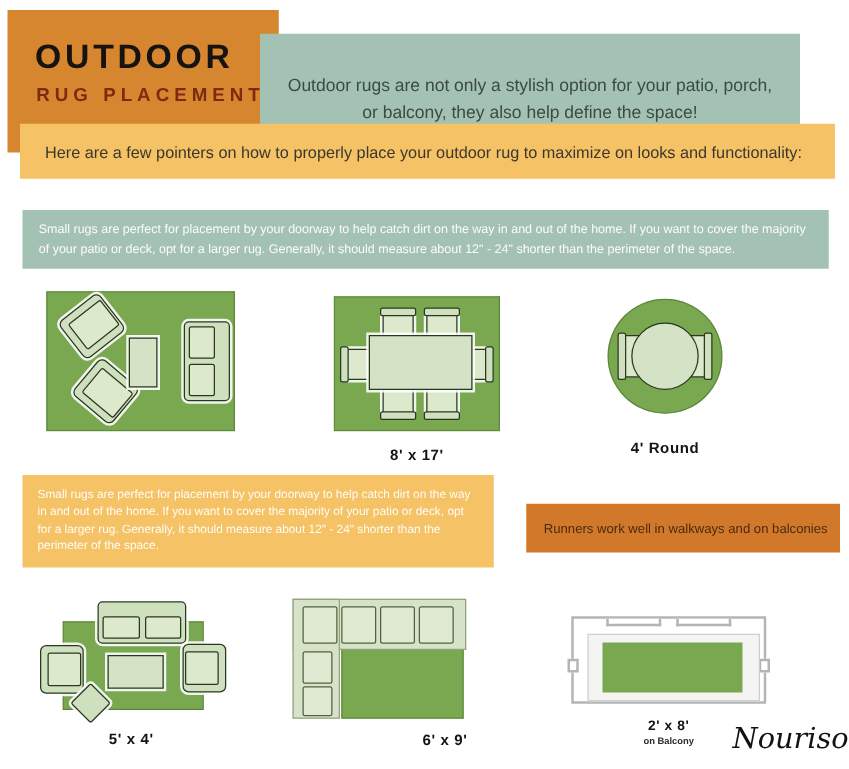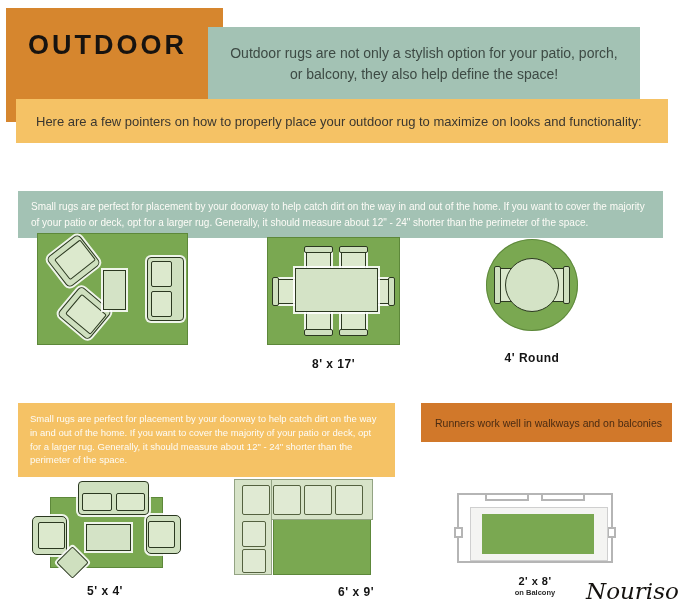--- a/index.html
+++ b/index.html
@@ -4,28 +4,28 @@
 <style>
   * { margin:0; padding:0; box-sizing:border-box; }
   body { width:679px; height:615px; background:#ffffff; font-family:"Liberation Sans", sans-serif; position:relative; overflow:hidden; }
   .page { position:absolute; left:0; top:0; width:679px; height:441px; background:#fff; }
 
   
   .title-box { position:absolute; left:6px; top:8px; width:217px; height:114px; background:#D6862E; }
   .title1 { position:absolute; left:22px; top:22px; font-size:27px; font-weight:bold; letter-spacing:3px; color:#171310; white-space:nowrap; }
   .title2 { position:absolute; left:23px; top:60px; font-size:15px; font-weight:bold; letter-spacing:4px; color:#7B2B10; white-space:nowrap; }
 
-  .intro-box { position:absolute; left:208px; top:27px; width:432px; height:73px; background:#A3C2B4; display:flex; align-items:center; justify-content:center; }
+  .intro-box { position:absolute; left:208px; top:27px; width:432px; height:73px; background:#A3C2B4; display:flex; align-items:flex-end; justify-content:center; }
   .intro-text { font-size:14px; color:#3D4A44; text-align:center; line-height:1.5; padding:0 22px; }
 
   .banner { position:absolute; left:16px; top:99px; width:652px; height:44px; background:#F5C265; display:flex; align-items:center; }
   .banner-text { font-size:13px; color:#3B372F; padding-left:20px; }
 
   
-  .tip { position:absolute; color:#FDFCF7; line-height:1.55;margin-top:23px; }
+  .tip { position:absolute; color:#FDFCF7; line-height:1.55; }
   .tip1 { left:18px; top:168px; width:645px; height:47px; background:#A3C2B4; font-size:10px; padding:8px 13px; display:flex; align-items:center; }
   .tip2 { left:18px; top:380px; width:377px; min-height:74px; background:#F5C265; font-size:9.5px; line-height:1.45; padding:9px 12px; }
   .runner-box { position:absolute; left:421px; top:403px; width:251px; height:39px; background:#D1782A; display:flex; align-items:center; }
   .runner-text { font-size:10.5px; color:#4A2B12; padding-left:14px; }
 
   
   .diagram { position:absolute; }
   .rug { position:absolute; background:#7AA851; box-shadow:inset 0 0 0 1px rgba(70,110,40,.55); }
   .dlabel { position:absolute; width:100%; text-align:center; font-size:12px; font-weight:bold; color:#141414; letter-spacing:.5px; white-space:nowrap; }
   .sublabel { position:absolute; width:100%; text-align:center; font-size:7.5px; font-weight:bold; color:#2a2a2a; white-space:nowrap; }
@@ -70,20 +70,21 @@
 
   .brand { position:absolute; left:586px; top:578px; width:90px; text-align:right; font-family:"DejaVu Serif", serif; font-style:italic; font-size:23px; color:#14110E; }
 </style>
 </head>
 <body>
 
 <div class="page">
 
   <div class="title-box">
     <div class="title1">OUTDOOR</div>
+    <div class="title2">RUG PLACEMENT</div>
   </div>
 
   <div class="intro-box">
     <div class="intro-text">Outdoor rugs are not only a stylish option for your patio, porch, or balcony, they also help define the space!</div>
   </div>
 
   <div class="banner">
     <span class="banner-text">Here are a few pointers on how to properly place your outdoor rug to maximize on looks and functionality:</span>
   </div>
 

